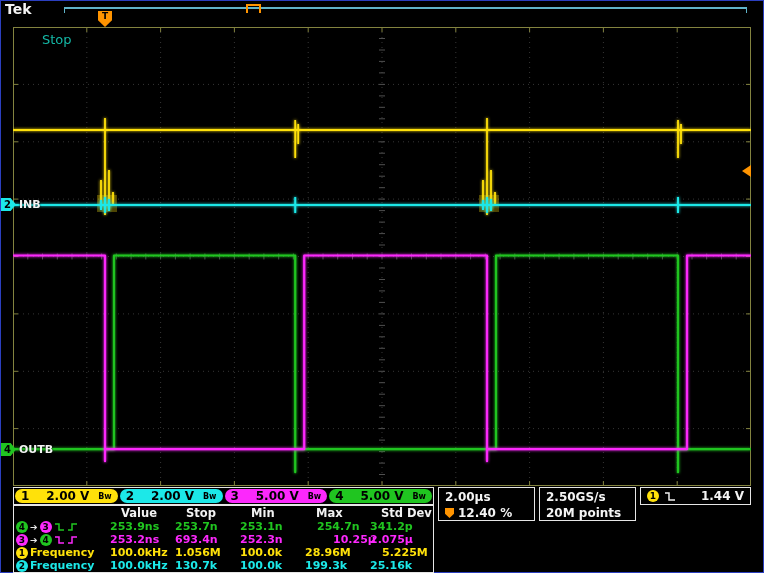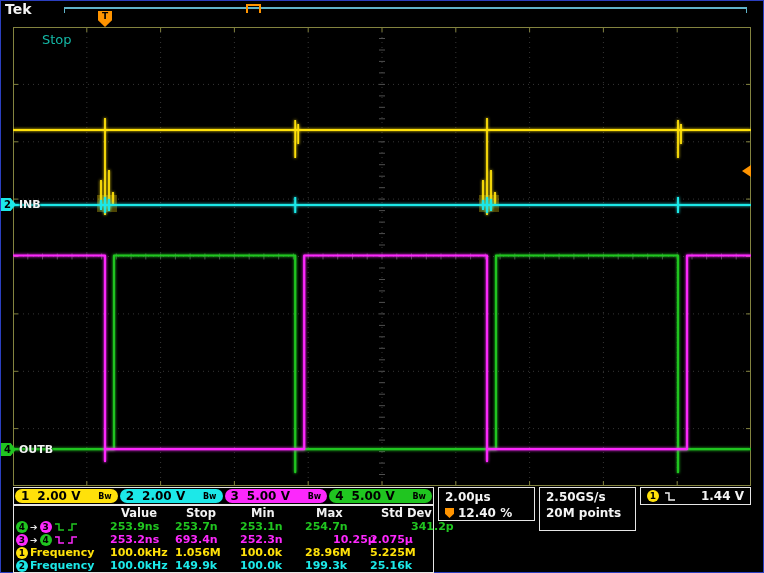--- a/index.html
+++ b/index.html
@@ -23,36 +23,36 @@
                text-align:left;padding-left:3px;box-sizing:border-box;
                clip-path:polygon(0 0,64% 0,100% 50%,64% 100%,0 100%);}
   .trace-label{color:#f4f4f4;font:bold 11px "DejaVu Sans",sans-serif;text-shadow:0 0 2px #000;}
   .trig-arrow{left:742px;top:165px;width:0;height:0;border-top:6px solid transparent;border-bottom:6px solid transparent;border-right:9px solid #ff9400;}
   
   .box{position:absolute;border:1px solid #e6e6e6;background:#000;box-sizing:border-box;color:#f4f4f4;}
   .ch-box{left:13px;top:487px;width:421px;height:18px;display:flex;gap:2px;padding:1px;}
   .pill{flex:1;border-radius:8px;display:flex;align-items:center;color:#000;padding:0 6px;
         font:bold 12px "DejaVu Sans",sans-serif;}
   .pill .num{margin-right:8px;}
-  .pill .scale{flex:1;text-align:left;}
+  .pill .scale{flex:1;text-align:center;}
   .pill .bw{font-size:8px;}
   .mtable{left:13px;top:505px;width:421px;height:68px;display:grid;
           grid-template-columns:94px 65px 65px 65px 65px 65px;grid-template-rows:14px 13px 13px 13px 13px;
           align-items:center;}
   .mhead{color:#f2f2f2;font:bold 11.5px "DejaVu Sans",sans-serif;padding-left:2px;margin-left:11px;}
   .mval{font:bold 11px/13px "DejaVu Sans",sans-serif;padding-left:2px;white-space:nowrap;}
   .mlabel{display:flex;align-items:center;gap:2px;padding-left:2px;font:bold 11px "DejaVu Sans",sans-serif;white-space:nowrap;}
   .cbadge{display:inline-block;width:12px;height:12px;border-radius:50%;color:#000;flex:0 0 12px;
           font:bold 9px/12px "DejaVu Sans",sans-serif;text-align:center;}
   .marrow{color:#e8e8e8;font:bold 9px "DejaVu Sans",sans-serif;}
   .edge{flex:0 0 11px;}
   .h-box{left:438px;top:487px;width:97px;height:34px;font:bold 12px/16px "DejaVu Sans",sans-serif;padding:1px 0 0 6px;}
   .h-line2{display:flex;align-items:center;gap:4px;}
   .mini-flag{width:9px;height:10px;background:#ff9400;clip-path:polygon(0 0,100% 0,100% 58%,50% 100%,0 58%);}
-  .acq-box{left:539px;top:487px;width:97px;height:44px;font:bold 12px/16px "DejaVu Sans",sans-serif;padding:1px 0 0 6px;}
+  .acq-box{left:539px;top:487px;width:97px;height:34px;font:bold 12px/16px "DejaVu Sans",sans-serif;padding:1px 0 0 6px;}
   .trig-box{left:640px;top:487px;width:111px;height:18px;display:flex;align-items:center;gap:5px;padding:0 6px;
             font:bold 12px "DejaVu Sans",sans-serif;}
   .trig-box .lvl{margin-left:auto;}
   .date-box{left:640px;top:539px;width:111px;height:34px;text-align:right;padding:1px 7px 0 0;
             font:bold 12px/16px "DejaVu Sans",sans-serif;}
 </style>
 </head>
 <body>
 
 <div class="screen">
@@ -137,22 +137,22 @@
       <svg class="edge" width="11" height="12" viewBox="0 0 11 12">
           <polyline points="1,3 5,3 5,9 10,9" fill="none" stroke="currentColor" stroke-width="1.5"></polyline>
         </svg>
       <svg class="edge" width="11" height="12" viewBox="0 0 11 12">
           <polyline points="1,9 5,9 5,3 10,3" fill="none" stroke="currentColor" stroke-width="1.5"></polyline>
         </svg>
     </div>
     <div class="mval" style="color: rgb(32, 197, 32);">253.9ns</div>
     <div class="mval" style="color: rgb(32, 197, 32);">253.7n</div>
     <div class="mval" style="color: rgb(32, 197, 32);">253.1n</div>
-    <div class="mval" style="color: rgb(32, 197, 32);">254.7n</div>
-    <div class="mval" style="color: rgb(32, 197, 32); margin-left: 41px;">341.2p</div>
+    <div class="mval" style="color: rgb(32, 197, 32); margin-left: 12px;">254.7n</div>
+    <div class="mval" style="color: rgb(32, 197, 32);">341.2p</div>
 
     <div class="mlabel" style="color: rgb(252, 40, 252);">
       <span class="cbadge" style="background: rgb(252, 40, 252);">3</span>
       <span class="marrow">➔</span>
       <span class="cbadge" style="background: rgb(32, 197, 32);">4</span>
       <svg class="edge" width="11" height="12" viewBox="0 0 11 12">
           <polyline points="1,3 5,3 5,9 10,9" fill="none" stroke="currentColor" stroke-width="1.5"></polyline>
         </svg>
       <svg class="edge" width="11" height="12" viewBox="0 0 11 12">
           <polyline points="1,9 5,9 5,3 10,3" fill="none" stroke="currentColor" stroke-width="1.5"></polyline>
@@ -165,28 +165,28 @@
     <div class="mval" style="color: rgb(252, 40, 252);">2.075µ</div>
 
     <div class="mlabel" style="color: rgb(255, 225, 10);">
       <span class="cbadge" style="background: rgb(255, 225, 10);">1</span>
       <span>Frequency</span>
     </div>
     <div class="mval" style="color: rgb(255, 225, 10);">100.0kHz</div>
     <div class="mval" style="color: rgb(255, 225, 10);">1.056M</div>
     <div class="mval" style="color: rgb(255, 225, 10);">100.0k</div>
     <div class="mval" style="color: rgb(255, 225, 10);">28.96M</div>
-    <div class="mval" style="color: rgb(255, 225, 10);">5.225M</div>
+    <div class="mval" style="color: rgb(255, 225, 10); margin-left: 12px;">5.225M</div>
 
     <div class="mlabel" style="color: rgb(28, 232, 232);">
       <span class="cbadge" style="background: rgb(28, 232, 232);">2</span>
       <span>Frequency</span>
     </div>
     <div class="mval" style="color: rgb(28, 232, 232);">100.0kHz</div>
-    <div class="mval" style="color: rgb(28, 232, 232);">149.9k</div>
+    <div class="mval" style="color: rgb(28, 232, 232);">130.7k</div>
     <div class="mval" style="color: rgb(28, 232, 232);">100.0k</div>
     <div class="mval" style="color: rgb(28, 232, 232);">199.3k</div>
     <div class="mval" style="color: rgb(28, 232, 232);">25.16k</div>
   </div>
 
   <div class="box h-box">
     <div>2.00µs</div>
     <div class="h-line2">
       <span class="mini-flag"></span>
       <span>12.40 %</span>

